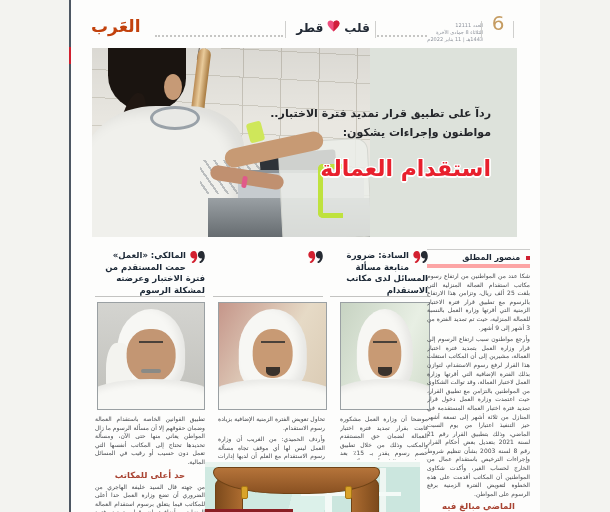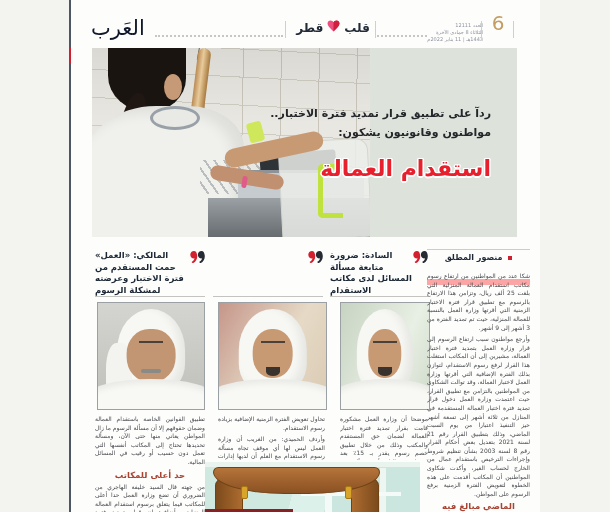--- a/index.html
+++ b/index.html
@@ -3,21 +3,21 @@
 <meta charset="utf-8">
 <style>
   html,body{margin:0;padding:0;}
   .stage{position:relative;width:610px;height:512px;overflow:hidden;
          background:#f3f3f0;font-family:"DejaVu Sans",sans-serif;}
   .spine{position:absolute;left:69px;top:0;width:2px;height:512px;background:#4d5763;}
   .redmark{position:absolute;left:69px;top:47px;width:2px;height:17px;background:#cf2030;}
   .page{position:absolute;left:71px;top:0;width:469px;height:512px;background:#fdfdfc;overflow:hidden;}
 
   
-  .logo{position:absolute;left:20px;top:16px;font-size:21px;font-weight:400;color:#0f172a;letter-spacing:-1px;}
+  .logo{position:absolute;left:20px;top:16px;font-size:17px;font-weight:700;color:#c2410c;letter-spacing:-1px;}
   .dotted{position:absolute;top:35px;border-bottom:2px dotted #c6c6c4;height:0;}
   .d1{left:84px;width:128px;}
   .d2{left:306px;width:50px;}
   .vsep{position:absolute;top:21px;width:1px;height:17px;background:#cfcfcd;}
   .badge{position:absolute;left:222px;top:20px;width:80px;display:flex;align-items:center;justify-content:center;gap:4px;
          font-size:12px;font-weight:800;color:#232b36;direction:rtl;}
   .issue{position:absolute;left:352px;top:22px;width:60px;text-align:right;direction:rtl;
          font-size:5px;line-height:7px;color:#8e939c;}
   .pagenum{position:absolute;left:414px;top:11px;width:26px;text-align:center;
            font-size:20px;color:#c59c62;font-weight:400;}
@@ -55,21 +55,21 @@
 
   .kicker{position:absolute;right:26px;top:56px;width:225px;text-align:right;direction:rtl;
           font-size:11px;font-weight:700;color:#24262a;line-height:19px;}
   .headline{position:absolute;right:26px;top:103px;width:238px;text-align:right;direction:rtl;
             font-size:22px;font-weight:800;color:#e8202d;line-height:36px;
             text-shadow:-1.5px 0 #fff,1.5px 0 #fff,0 -1.5px #fff,0 1.5px #fff,
                         -1px -1px #fff,1px 1px #fff,-1px 1px #fff,1px -1px #fff;}
 
   
   .quote{position:absolute;top:250px;height:46px;border-bottom:1px solid #c3c3c1;
-         direction:rtl;text-align:left;font-size:8.5px;font-weight:700;color:#1c2836;line-height:11.5px;}
+         direction:rtl;text-align:right;font-size:8.5px;font-weight:700;color:#1c2836;line-height:11.5px;}
   .quote .qicon{float:right;margin-left:4px;margin-top:1px;}
   .q1{left:259px;width:98px;}
   .q2{left:142px;width:110px;}
   .q3{left:24px;width:110px;}
 
   
   .portrait{position:absolute;top:302px;height:106px;border:1px solid #9aa0a3;overflow:hidden;background:#cfcfcb;}
   .pt1{left:26px;width:106px;background:linear-gradient(180deg,#d4d4d0,#bfbfba);}
   .pt2{left:147px;width:107px;background:linear-gradient(120deg,#c5968a,#e6dac6 55%,#d9c9b2);}
   .pt3{left:269px;width:88px;background:linear-gradient(115deg,#c7d3c2,#e8efe4 60%,#cfdac9);}
@@ -88,23 +88,23 @@
 
   
   .bodytxt{position:absolute;direction:rtl;text-align:justify;font-size:6px;line-height:8.6px;color:#46494d;}
   .col-left{left:24px;top:415px;width:110px;height:97px;overflow:hidden;}
   .col-mid{left:147px;top:415px;width:107px;height:45px;overflow:hidden;}
   .col-third{left:269px;top:415px;width:88px;height:45px;overflow:hidden;}
   .col-right{left:356px;top:272px;width:103px;height:240px;overflow:hidden;}
   .bodytxt p{margin:0 0 3px 0;}
   .subhead{font-size:8.5px;font-weight:700;color:#a94433;text-align:center;margin:2px 0 3px 0;line-height:10px;}
 
-  .byline{position:absolute;left:356px;top:249px;width:103px;direction:rtl;text-align:center;
-          font-size:8px;font-weight:700;color:#1d2734;border-top:1px solid #cccccb;border-bottom:6px solid #fca5a5;
-          padding:3px 0 17px 0;}
+  .byline{position:absolute;left:356px;top:249px;width:103px;direction:rtl;text-align:right;
+          font-size:8px;font-weight:700;color:#1d2734;border-top:1px solid #cccccb;border-bottom:4px solid #fca5a5;
+          padding:3px 0 2px 0;}
   .byline .bsq{display:inline-block;width:4px;height:4px;background:#cf2030;margin-left:3px;}
 
   
   .cartoon{position:absolute;left:134px;top:462px;width:215px;height:50px;overflow:hidden;
            background:linear-gradient(105deg,#cfe9e1 0 42%,#dcf1ea 42% 58%,#cbe6de 58%);}
   .cartoon div{position:absolute;}
   .win-v{left:120px;top:6px;width:7px;height:44px;background:#f4faf7;}
   .win-v2{left:175px;top:6px;width:6px;height:44px;background:#eef6f2;}
   .win-h{left:96px;top:30px;width:100px;height:4px;background:#f4faf7;}
   .ceil{left:0;top:0;width:215px;height:5px;background:#e9f4ef;}
@@ -166,21 +166,21 @@
         <div class="counter"></div>
         <div class="bag"></div>
         <div class="greenbit"></div>
         <div class="handle"></div>
         <div class="arm1"></div>
         <div class="arm2"></div>
         <div class="bracelet"></div>
       </div>
       <div class="kicker">
         <div>ردآ على تطبيق قرار تمديد فترة الاختبار..</div>
-        <div>مواطنون وقانونيون يشكون:</div>
+        <div>مواطنون وإجراءات يشكون:</div>
       </div>
       <div class="headline">
         <div>استقدام العمالة</div>
 
       </div>
     </div>
 
     <div class="quote q1">
       <span class="qicon">
         <svg width="15" height="12" viewBox="0 0 16 13">

